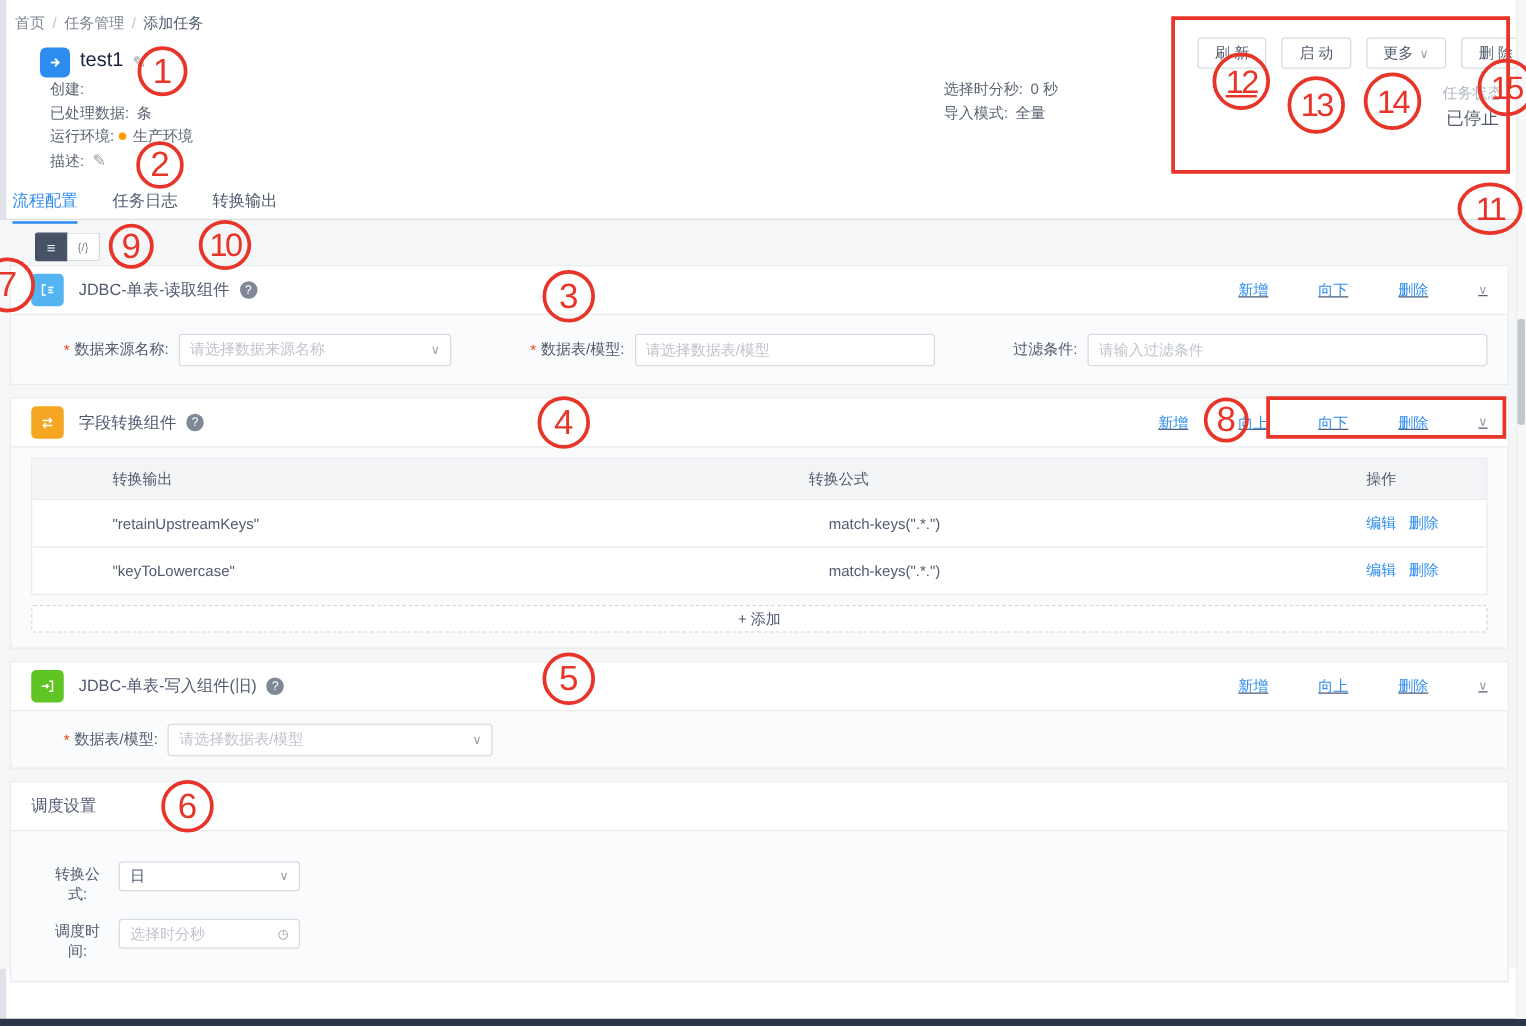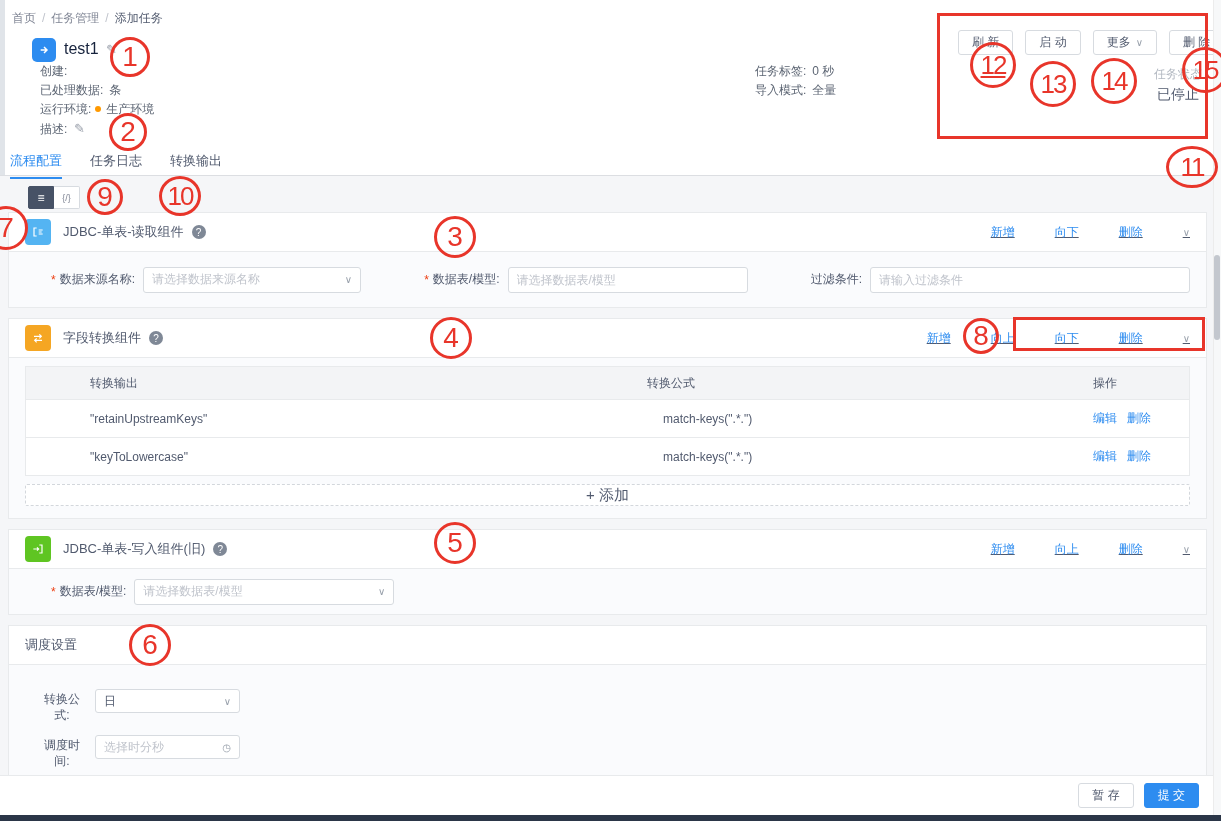--- a/index.html
+++ b/index.html
@@ -78,21 +78,21 @@
   .read-b { height:55px; display:flex; align-items:center; justify-content:space-between; padding:0 16px 0 42px; }
 
   .trans-b { padding:8px 16px 12px; }
   .tbl { border:1px solid #e8eaec; }
   .t-head, .t-row { display:grid; grid-template-columns:1fr 430px 96px; align-items:center; font-size:12px; }
   .t-head { height:32px; background:#f3f4f6; color:#515a6e;gap:16px; }
   .t-head > div:first-child, .t-row > div:first-child { padding-left:64px; }
   .t-row { height:38px; background:#fff; border-top:1px solid #e8eaec; color:#515a6e; }
   .t-actions { display:flex; gap:10px; }
   .add-row { margin-top:8px; height:22px; border:1px dashed #d3d7dc; border-radius:2px; background:#fff;
-             display:flex; align-items:center; justify-content:center; font-size:15px; color:#515a6e; cursor:pointer; }
+             display:flex; align-items:center; justify-content:center; font-size:12px; color:#515a6e; cursor:pointer; }
 
   .write-b { height:45px; display:flex; align-items:center; padding-left:42px; }
 
   .sched-b { padding:24px 0 0 30px; height:120px; }
   .s-row { display:flex; margin-bottom:12px; font-size:12px; }
   .s-label { width:46px; text-align:center; line-height:16px; margin-right:10px; margin-top:2px;
              word-break:break-all; color:#515a6e; }
 
   
   .footer { position:absolute; left:0; top:775px; width:1213px; height:40px; background:#fff;
@@ -133,21 +133,21 @@
 
   <div class="hcol col-left">
     <div class="row"><span>创建:</span></div>
     <div class="row"><span>已处理数据:</span><span class="val">条</span></div>
     <div class="row"><span>运行环境:</span><span class="dot"></span><span>生产环境</span></div>
     <div class="row"><span>描述:</span>&nbsp;&nbsp;<span class="pencil">✎</span></div>
   </div>
 
 
   <div class="hcol col-right">
-    <div class="row"><span>任务标签:</span><span class="val">0 秒</span></div>
+    <div class="row"><span>选择时分秒:</span><span class="val">0 秒</span></div>
     <div class="row"><span>导入模式:</span><span class="val">全量</span></div>
   </div>
 
   <div class="hdr-buttons">
     <button class="btn">刷 新</button>
     <button class="btn">启 动</button>
     <button class="btn">
         <span>更多</span>
         <span class="chev">∨</span>
       </button>
@@ -307,24 +307,20 @@
           <div class="s-label">调度时间:</div>
           <div class="selbox" style="width:145px;height:24px;">
             <span class="ph">选择时分秒</span>
             <span class="chev">◷</span>
           </div>
         </div>
       </div>
     </div>
   </div>
 
-  <div class="footer">
-    <button class="btn">暂 存</button>
-    <button class="btn btn-submit">提 交</button>
-  </div>
   <div class="bottom-bar"></div>
 
   <div class="sb-track">
     <div class="sb-thumb"></div>
   </div>
 
   <div class="anno-box" style="left:937px;top:13px;width:271px;height:126px;"></div>
   <div class="anno-box" style="left:1013px;top:317px;width:192px;height:34px;"></div>
 
   <div class="anno" style="left:110px;top:37px;width:40px;height:40px;">1</div>

